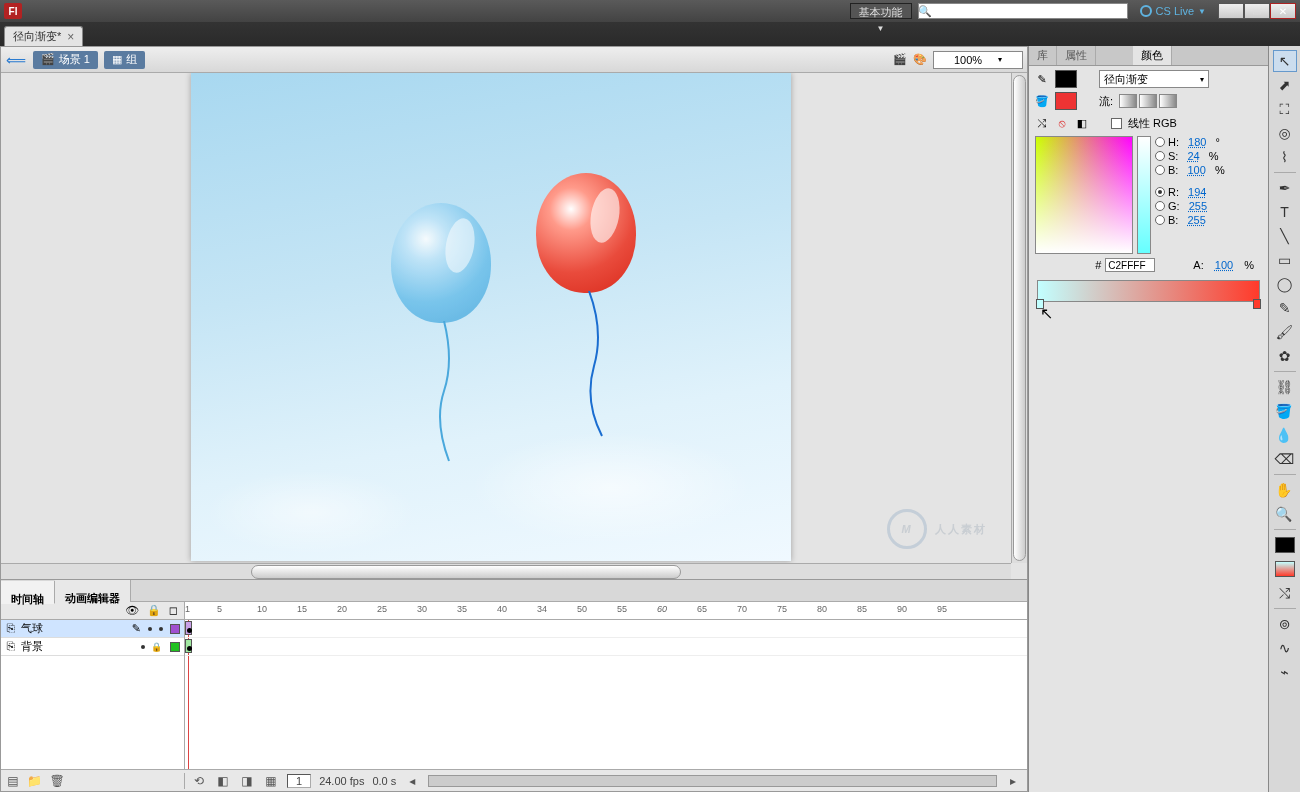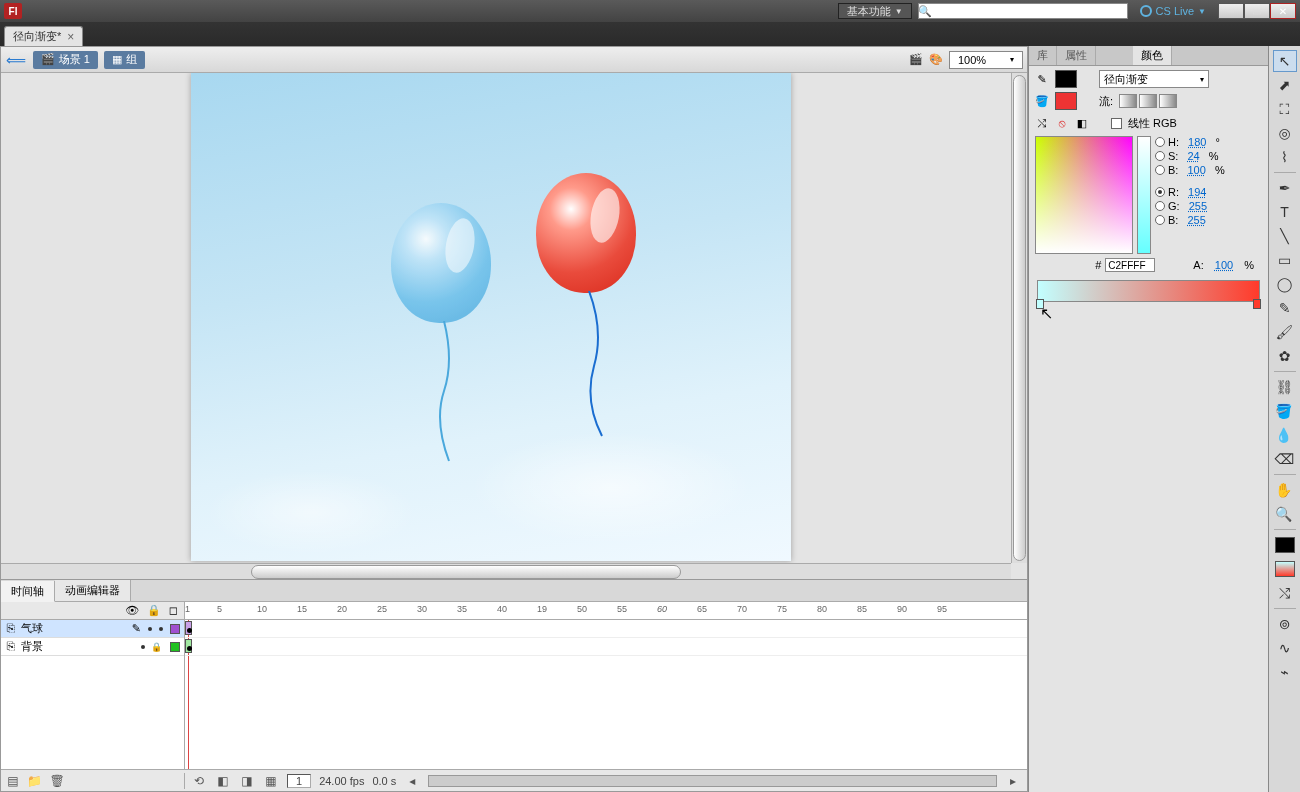--- a/index.html
+++ b/index.html
@@ -1,55 +1,55 @@
 <!DOCTYPE html>
 <html><head>
 <meta charset="utf-8">
 <style>
 * { margin: 0; padding: 0; box-sizing: border-box; font-family: "Microsoft YaHei", Tahoma, sans-serif; font-size: 11px; user-select: none; }
 body { background: #3a3a3a; width: 1300px; height: 792px; overflow: hidden; }
 .titlebar { height: 22px; background: linear-gradient(#5a5a5a,#434343); display: flex; align-items: center; padding: 0 4px; color: #ddd; }
 .fl-logo { width: 18px; height: 16px; background: #b22222; color: #fff; display: flex; align-items: center; justify-content: center; font-weight: bold; border-radius: 2px; margin-right: 8px; font-size: 10px; }
 .menu-item { padding: 2px 7px; cursor: default; }
 .title-spacer { flex: 1; }
-.workspace-combo { background: #555; border: 1px solid #222; padding: 1px 8px; display: flex; align-items: center; gap: 4px; height: 16px; }
+.workspace-combo { background: #555; border: 1px solid #222; padding: 1px 8px; display: flex; align-items: center; gap: 4px; height: 16px; flex-direction: column; }
 .search-box { width: 210px; height: 16px; background: #fff; border: 1px solid #888; margin: 0 6px; display: flex; align-items: center; }
 .search-box input { border: none; flex: 1; font-size: 10px; padding: 0 3px; outline: none; }
 .cslive { color: #5fb3e0; display: flex; align-items: center; gap: 4px; padding: 0 6px; }
 .winbtns { display: flex; gap: 0; margin-left: 6px; }
 .winbtn { width: 26px; height: 16px; border: 1px solid #555; background: linear-gradient(#eee,#ccc); display: flex; align-items: center; justify-content: center; font-size: 10px; }
 .winbtn.close { background: linear-gradient(#ff7a5a,#e14; ); color: #fff; border-color: #a22; }
 .doc-tabs { height: 24px; background: linear-gradient(#333,#2a2a2a); display: flex; align-items: flex-end; padding: 2px 4px 0; }
 .doc-tab { background: #e4e4e4; border: 1px solid #888; border-bottom: none; padding: 2px 8px; height: 20px; display: flex; align-items: center; gap: 6px; border-radius: 3px 3px 0 0; font-size: 11px; color: #333; }
 .doc-tab .x { font-size: 12px; color: #666; cursor: pointer; }
 .main-area { display: flex; height: calc(792px - 22px - 24px); }
 .left { flex: 1; display: flex; flex-direction: column; background: #e4e4e4; border: 1px solid #999; }
 .edit-bar { height: 26px; background: linear-gradient(#eee,#d8d8d8); border-bottom: 1px solid #aaa; display: flex; align-items: center; padding: 0 4px; gap: 6px; }
 .edit-bar .nav-arrow { width: 22px; height: 18px; display: flex; align-items: center; justify-content: center; color: #2a7bd0; font-size: 14px; }
 .scene-crumb { background: #5a7ba0; color: #fff; padding: 2px 8px; border-radius: 2px; display: flex; align-items: center; gap: 4px; height: 18px; }
-.zoom-combo { width: 74px; height: 18px; border: 1px solid #888; background: #fff; display: flex; align-items: center; padding: 0 8px; justify-content: space-between; }
+.zoom-combo { width: 90px; height: 18px; border: 1px solid #888; background: #fff; display: flex; align-items: center; padding: 0 20px; justify-content: space-between; }
 .stage-wrapper { flex: 1; position: relative; background: #e4e4e4; overflow: hidden; }
 .stage { position: absolute; left: 190px; top: 0; width: 600px; height: 488px; background: linear-gradient(170deg,#a8d8f0 0%,#c5e5f5 40%,#e0f2fb 70%,#f0f9ff 100%); box-shadow: 0 0 6px rgba(0,0,0,.3); overflow: hidden; }
 .clouds { position: absolute; inset: 0; background: radial-gradient(ellipse 200px 80px at 70% 85%, rgba(255,255,255,.6), transparent 70%), radial-gradient(ellipse 150px 60px at 20% 90%, rgba(255,255,255,.5), transparent 70%); }
 .balloon { position: absolute; }
 .balloon.blue-b { left: 200px; top: 130px; }
 .balloon.red-b { left: 345px; top: 100px; }
 .balloon-body { width: 100px; height: 120px; border-radius: 50% 50% 48% 48%; position: relative; }
 .blue-b .balloon-body { background: radial-gradient(circle at 35% 30%, #fff 0%, #bfe4f8 20%, #6bbfea 60%, #4aa8dc 100%); opacity: .85; }
 .red-b .balloon-body { background: radial-gradient(circle at 35% 30%, #fff 0%, #ff9a8a 20%, #e94b3c 60%, #d8281a 100%); }
 .balloon-hl { position: absolute; left: 55px; top: 15px; width: 28px; height: 55px; background: rgba(255,255,255,.6); border-radius: 50%; transform: rotate(10deg); }
 .string { position: absolute; left: 48px; top: 118px; width: 40px; height: 150px; }
 .string path { fill: none; stroke-width: 2; }
 .hscroll { position: absolute; bottom: 0; left: 0; right: 16px; height: 16px; background: #ddd; border-top: 1px solid #aaa; }
 .hscroll-thumb { position: absolute; left: 250px; width: 430px; height: 14px; top: 1px; background: linear-gradient(#fff,#ccc); border: 1px solid #999; border-radius: 7px; }
 .vscroll { position: absolute; right: 0; top: 0; bottom: 16px; width: 16px; background: #ddd; border-left: 1px solid #aaa; }
 .vscroll-thumb { position: absolute; top: 2px; bottom: 2px; left: 1px; right: 1px; background: linear-gradient(90deg,#fff,#ccc); border: 1px solid #999; border-radius: 7px; }
 .timeline-panel { height: 212px; background: #e8e8e8; border-top: 1px solid #999; display: flex; flex-direction: column; }
 .tl-tabs { height: 22px; display: flex; border-bottom: 1px solid #aaa; background: #d8d8d8; }
-.tl-tab { padding: 3px 10px; border-right: 1px solid #aaa; background: #e8e8e8; cursor: default; }
+.tl-tab { padding: 11px 10px; border-right: 1px solid #aaa; background: #e8e8e8; cursor: default; font-weight: bold; }
 .tl-tab.active { background: #f2f2f2; border-bottom: 1px solid #f2f2f2; position: relative; top: 1px; }
 .tl-body { flex: 1; display: flex; flex-direction: column; }
 .tl-header { height: 18px; display: flex; border-bottom: 1px solid #aaa; }
 .layer-header { width: 184px; border-right: 1px solid #aaa; display: flex; align-items: center; justify-content: flex-end; gap: 8px; padding-right: 6px; font-size: 10px; }
 .frames-header { flex: 1; position: relative; background: #fff; overflow: hidden; }
 .frame-num { position: absolute; top: 2px; font-size: 9px; color: #666; }
 .tl-layers { flex: 1; display: flex; overflow: hidden; }
 .layers-col { width: 184px; border-right: 1px solid #aaa; background: #fff; }
 .layer-row { height: 18px; display: flex; align-items: center; border-bottom: 1px solid #ddd; padding: 0 4px; gap: 4px; }
 .layer-row.sel { background: #cfe4ff; }
@@ -182,20 +182,21 @@
               <path d="M5 0 Q20 40 10 75 Q0 110 18 145" stroke="#1a6dd0"></path>
             </svg>
         </div>
       </div>
       <div class="vscroll">
           <div class="vscroll-thumb"></div>
         </div>
       <div class="hscroll">
           <div class="hscroll-thumb"></div>
         </div>
+      <div class="watermark"><span class="wm-logo">M</span><span>人人素材</span></div>
     </div>
 
     <div class="timeline-panel">
       <div class="tl-tabs">
         <div class="tl-tab active">时间轴</div>
         <div class="tl-tab">动画编辑器</div>
       </div>
       <div class="tl-body">
         <div class="tl-header">
           <div class="layer-header">
@@ -206,21 +207,21 @@
           <div class="frames-header" id="ruler">
               <span class="frame-num" style="left: 0px;">1</span>
               <span class="frame-num" style="left: 32px;">5</span>
               <span class="frame-num" style="left: 72px;">10</span>
               <span class="frame-num" style="left: 112px;">15</span>
               <span class="frame-num" style="left: 152px;">20</span>
               <span class="frame-num" style="left: 192px;">25</span>
               <span class="frame-num" style="left: 232px;">30</span>
               <span class="frame-num" style="left: 272px;">35</span>
               <span class="frame-num" style="left: 312px;">40</span>
-              <span class="frame-num" style="left: 352px;">19</span>
+              <span class="frame-num" style="left: 352px;">34</span>
               <span class="frame-num" style="left: 392px;">50</span>
               <span class="frame-num" style="left: 432px;">55</span>
               <span class="frame-num" style="left: 472px; font-style: italic;">60</span>
               <span class="frame-num" style="left: 512px;">65</span>
               <span class="frame-num" style="left: 552px;">70</span>
               <span class="frame-num" style="left: 592px;">75</span>
               <span class="frame-num" style="left: 632px;">80</span>
               <span class="frame-num" style="left: 672px;">85</span>
               <span class="frame-num" style="left: 712px;">90</span>
               <span class="frame-num" style="left: 752px;">95</span>

